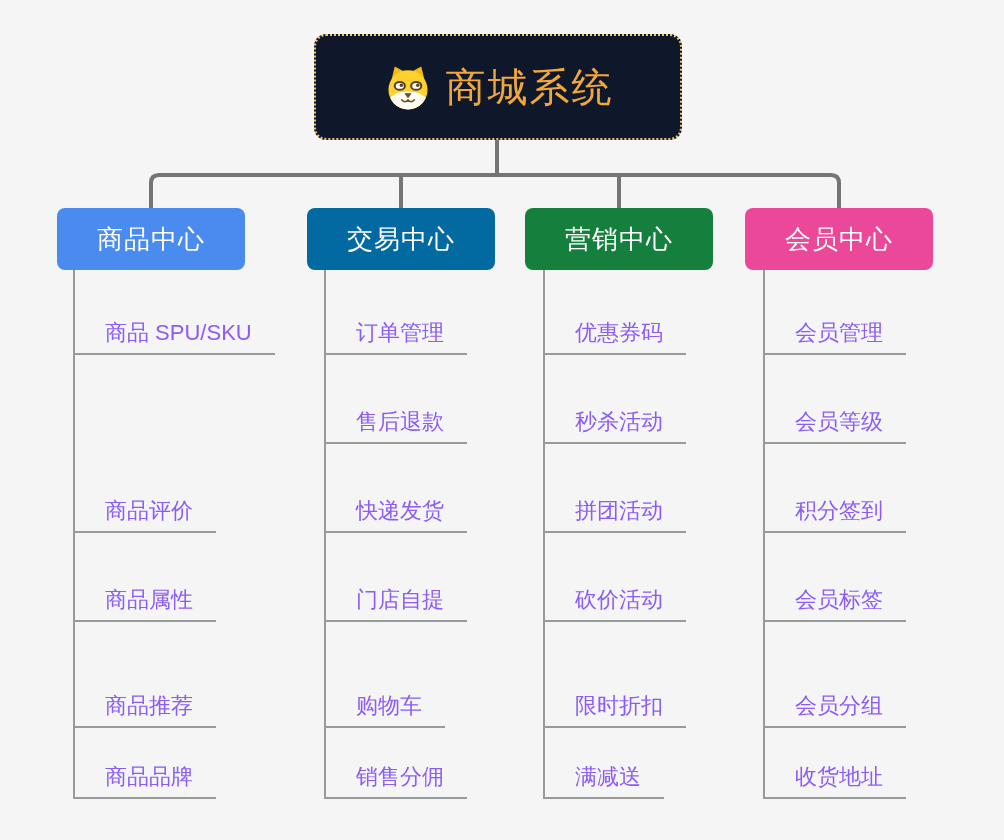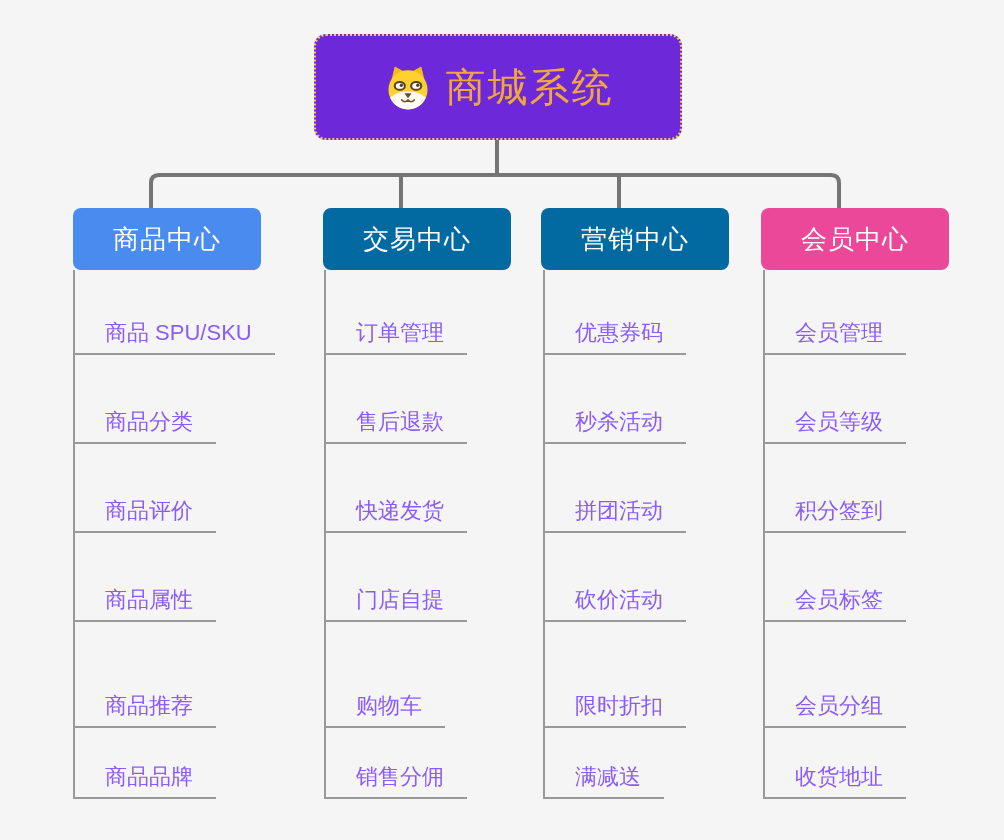--- a/index.html
+++ b/index.html
@@ -1,28 +1,28 @@
 <!DOCTYPE html>
 <html><head>
 <meta charset="utf-8">
 <style>
   html,body{margin:0;padding:0;}
   body{background:#f5f5f5;font-family:"Liberation Sans","DejaVu Sans",sans-serif;}
   .canvas{position:relative;width:1004px;height:840px;background:#f5f5f5;overflow:hidden;}
   .connectors{position:absolute;left:0;top:0;pointer-events:none;}
   .connectors path{stroke:#757575;stroke-width:4;fill:none;}
 
-  .root-node{position:absolute;left:314px;top:34px;width:368px;height:106px;background:#6d28d9;
+  .root-node{position:absolute;left:314px;top:34px;width:368px;height:106px;background:#0f172a;
     border:2px dotted #f3c76f;border-radius:12px;box-sizing:border-box;
     display:flex;align-items:center;justify-content:center;gap:13px;cursor:default;}
   .root-title{font-size:40px;letter-spacing:2px;color:#f0a73d;white-space:nowrap;}
 
   .head{position:absolute;top:208px;width:188px;height:62px;border-radius:8px;
     display:flex;align-items:center;justify-content:center;color:#ffffff;
-    font-size:26px;letter-spacing:1px;white-space:nowrap;cursor:default;margin-left:16px;}
+    font-size:26px;letter-spacing:1px;white-space:nowrap;cursor:default;}
   .h0{left:57px}.h1{left:307px}.h2{left:525px}.h3{left:745px}
 
   .trunk{position:absolute;top:270px;width:2px;height:529px;background:#999999;}
   .t0{left:73px}.t1{left:324px}.t2{left:543px}.t3{left:763px}
 
   .item{position:absolute;line-height:27px;padding:0 23px 7px 32px;
     border-bottom:2px solid #999999;font-size:22px;color:#8b5cf6;white-space:nowrap;cursor:default;}
   .c0{left:73px}.c1{left:324px}.c2{left:543px}.c3{left:763px}
   .r0{top:319px}.r1{top:408px}.r2{top:497px}.r3{top:586px}.r4{top:692px}.r5{top:763px}
 </style>
@@ -52,30 +52,29 @@
       <ellipse cx="42.5" cy="28" rx="6.5" ry="5" fill="#ffffff" stroke="#574323" stroke-width="2.6"></ellipse>
       <circle cx="44.5" cy="27" r="2.2" fill="#574323"></circle>
       <path d="M28.5,38 h7 l-3.5,4.5 z" fill="#6e522c" stroke="#6e522c" stroke-linejoin="round" stroke-width="1.5"></path>
       <path d="M24,46 q4,4.5 8,0 q4,4.5 8,0" fill="none" stroke="#6e522c" stroke-width="2.2" stroke-linecap="round"></path>
     </svg>
     <span class="root-title">商城系统</span>
   </div>
 
   <div class="head h0" style="background: rgb(74, 139, 240);">商品中心</div>
   <div class="head h1" style="background: #0369a1;">交易中心</div>
-  <div class="head h2" style="background: #0369a1;">营销中心</div>
+  <div class="head h2" style="background: #15803d;">营销中心</div>
   <div class="head h3" style="background: #ec4899;">会员中心</div>
 
   <div class="trunk t0"></div>
   <div class="trunk t1"></div>
   <div class="trunk t2"></div>
   <div class="trunk t3"></div>
 
   <div class="item c0 r0">商品 SPU/SKU</div>
-  <div class="item c0 r1">商品分类</div>
   <div class="item c0 r2">商品评价</div>
   <div class="item c0 r3">商品属性</div>
   <div class="item c0 r4">商品推荐</div>
   <div class="item c0 r5">商品品牌</div>
 
   <div class="item c1 r0">订单管理</div>
   <div class="item c1 r1">售后退款</div>
   <div class="item c1 r2">快递发货</div>
   <div class="item c1 r3">门店自提</div>
   <div class="item c1 r4">购物车</div>

